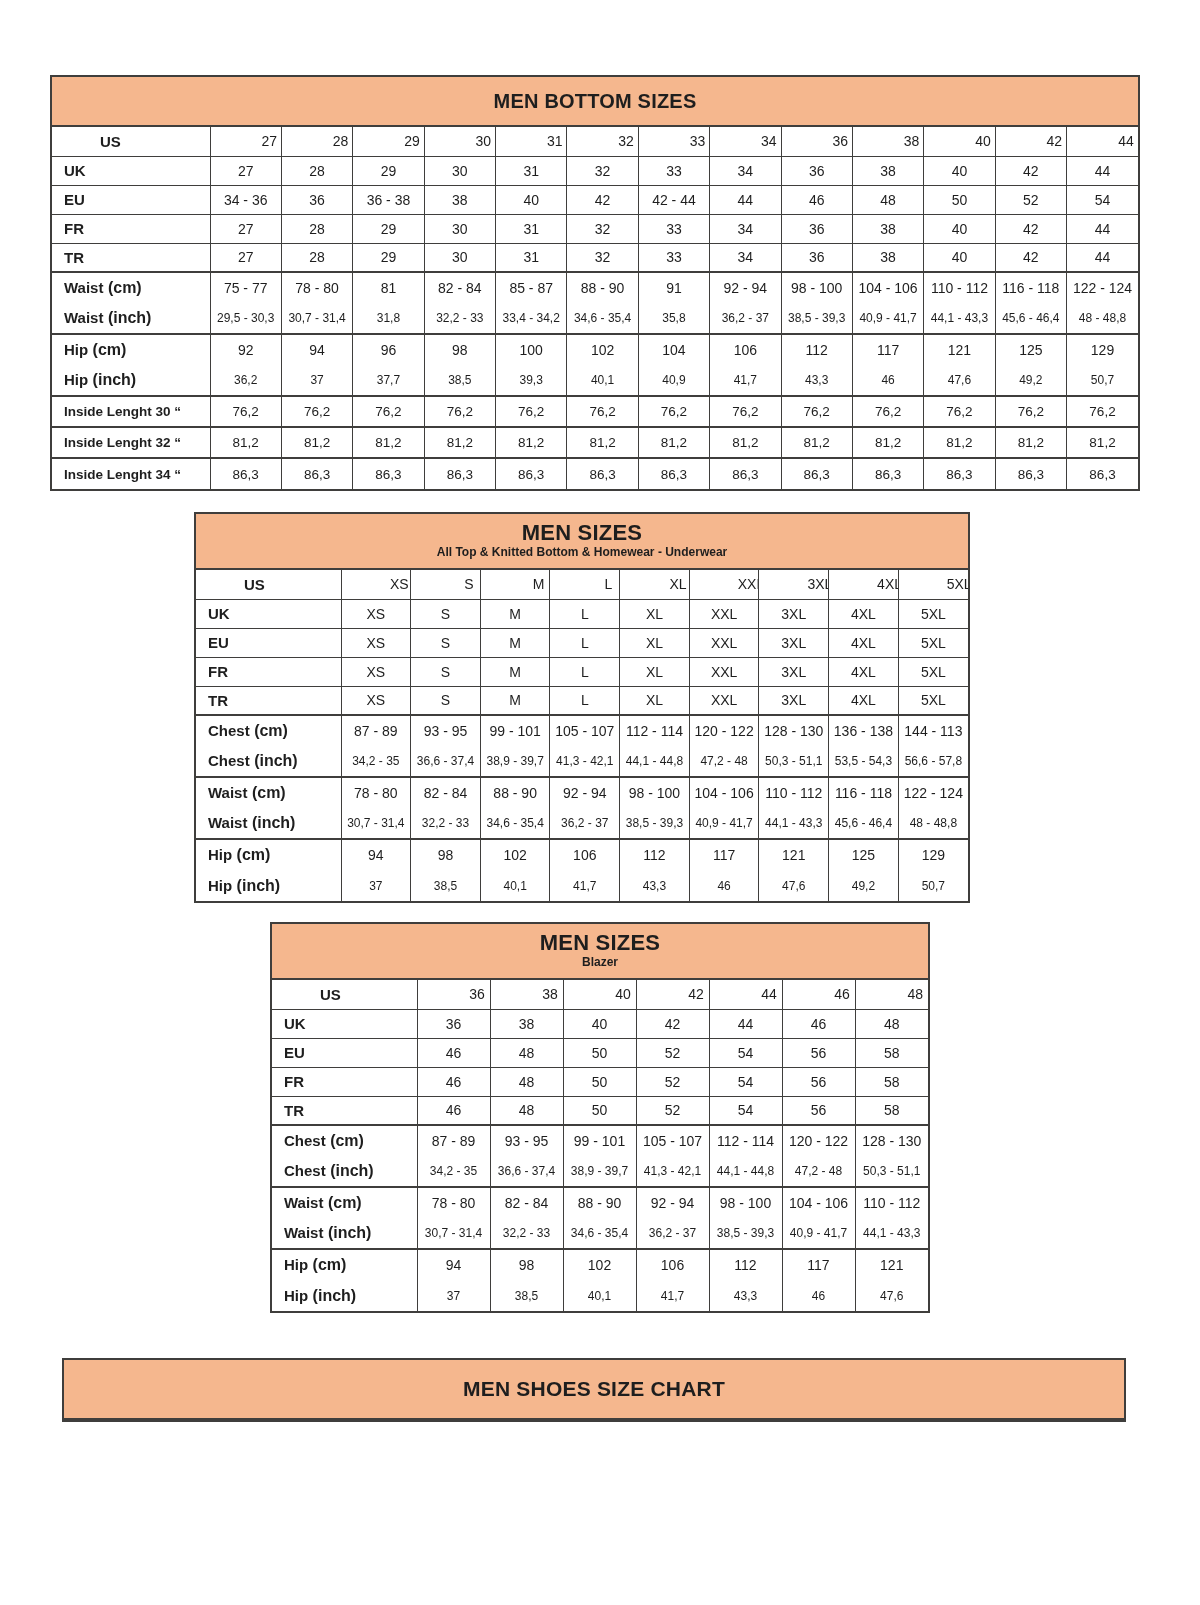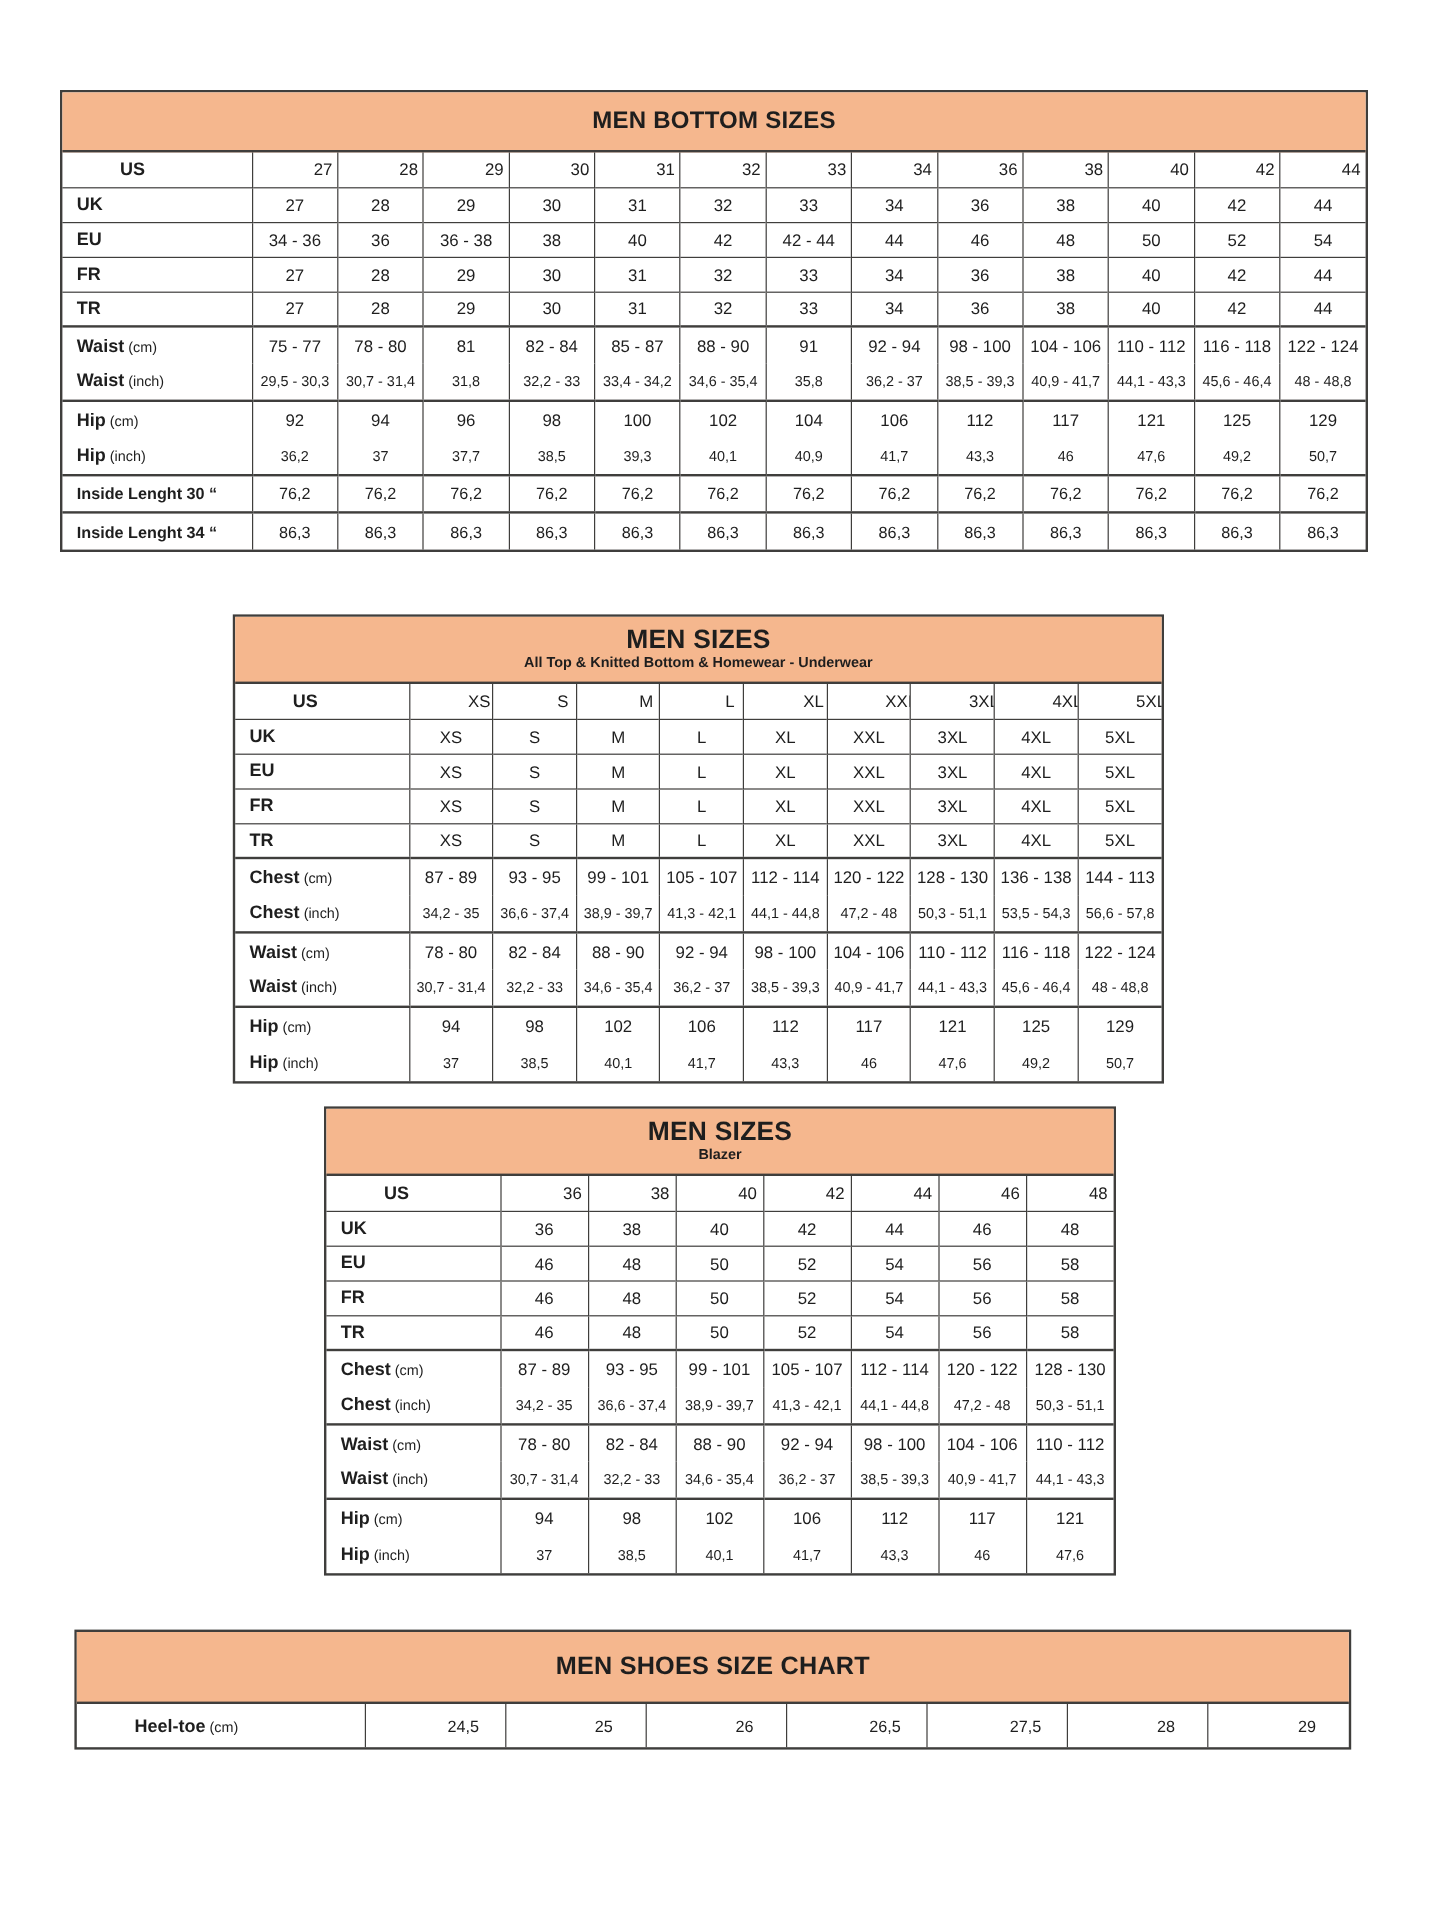--- a/index.html
+++ b/index.html
@@ -60,21 +60,21 @@
   td.lbl{
     border-left:none;
     text-align:left;
     padding-left:12px;
   }
   tbody tr:first-child td{border-top:none;padding-left:48px;}
   tr.sep td{border-top:2px solid var(--bc);}
   tr.cont td{border-top:none;}
 
   .lbl-main{font-weight:bold;font-size:15px;}
-  .lbl-unit{font-weight:400;font-size:12px;}
+  .lbl-unit{font-weight:700;font-size:16px;}
 
   tr.r-size td{height:29px;font-size:14px;}
   tr.r-cm td{height:31px;font-size:14px;}
   tr.r-inch td{height:31px;font-size:12px;}
   tr.r-inch td.lbl{font-size:inherit;}
   tr.r-length td{height:31px;font-size:13.5px;}
   tr.r-length .lbl-main{font-size:13.5px;margin-top:14px;}
   tr.r-shoe td{height:68px;font-size:15px;font-weight:bold;}
   tr.r-heel td{height:36px;font-size:13.5px;}
 
@@ -271,20 +271,36 @@
             <td>76,2</td>
             <td>76,2</td>
             <td>76,2</td>
             <td>76,2</td>
             <td>76,2</td>
             <td>76,2</td>
             <td>76,2</td>
             <td>76,2</td>
           </tr>
           <tr class="r-length sep">
+            <td class="lbl"><span class="lbl-main">Inside Lenght 32 “</span></td>
+            <td>81,2</td>
+            <td>81,2</td>
+            <td>81,2</td>
+            <td>81,2</td>
+            <td>81,2</td>
+            <td>81,2</td>
+            <td>81,2</td>
+            <td>81,2</td>
+            <td>81,2</td>
+            <td>81,2</td>
+            <td>81,2</td>
+            <td>81,2</td>
+            <td>81,2</td>
+          </tr>
+          <tr class="r-length sep">
             <td class="lbl"><span class="lbl-main">Inside Lenght 34 “</span></td>
             <td>86,3</td>
             <td>86,3</td>
             <td>86,3</td>
             <td>86,3</td>
             <td>86,3</td>
             <td>86,3</td>
             <td>86,3</td>
             <td>86,3</td>
             <td>86,3</td>
@@ -592,27 +608,17 @@
           <col style="width: 240px;">
           <col>
           <col>
           <col>
           <col>
           <col>
           <col>
           <col>
         </colgroup>
         <tbody>
-          <tr class="r-heel sep">
-            <td class="lbl"><span class="lbl-main">Heel-toe</span><span class="lbl-unit"> (cm)</span></td>
-            <td>24,5</td>
-            <td>25</td>
-            <td>26</td>
-            <td>26,5</td>
-            <td>27,5</td>
-            <td>28</td>
-            <td>29</td>
-          </tr>
         </tbody>
       </table>
   </section>
 
 </div>
 
 </body></html>

